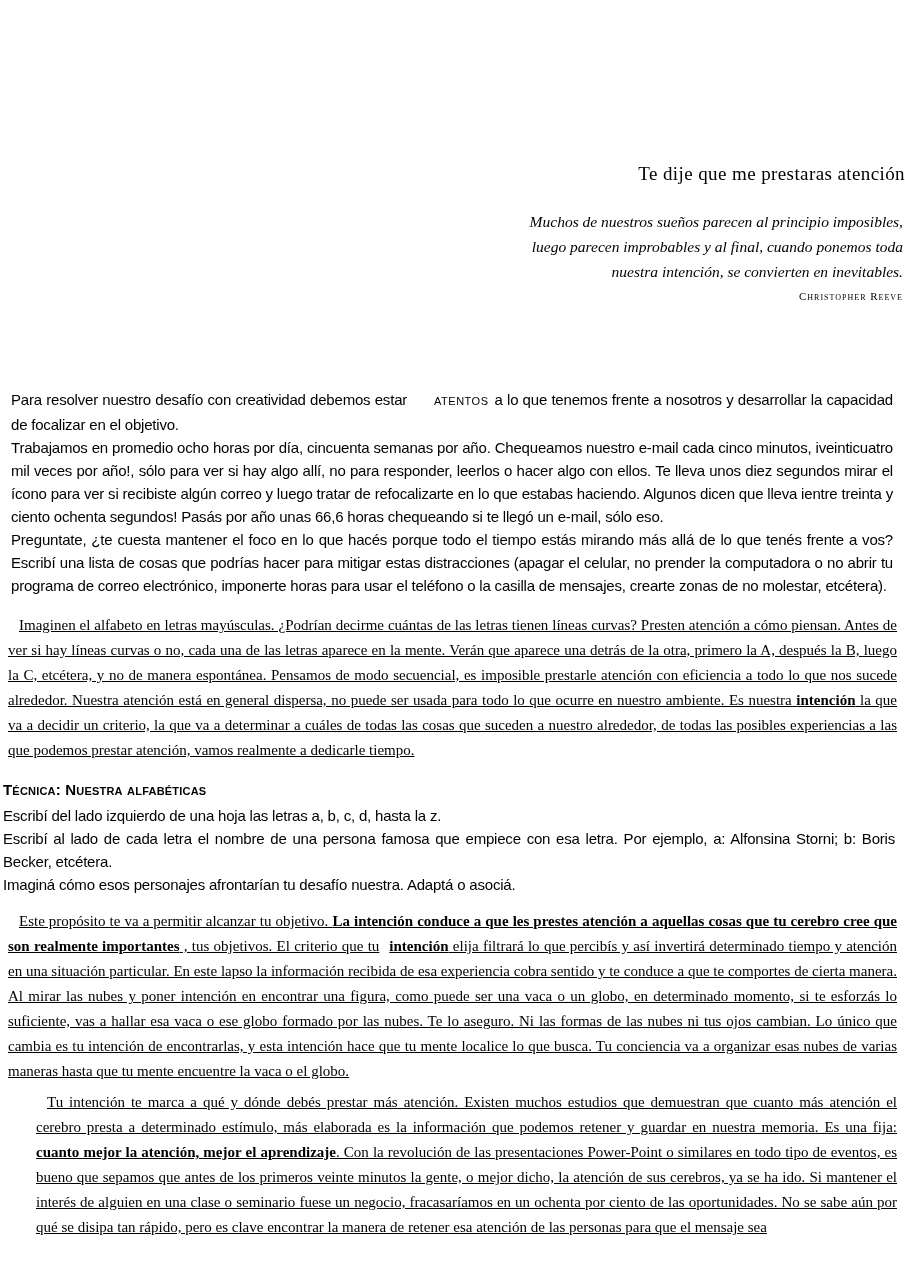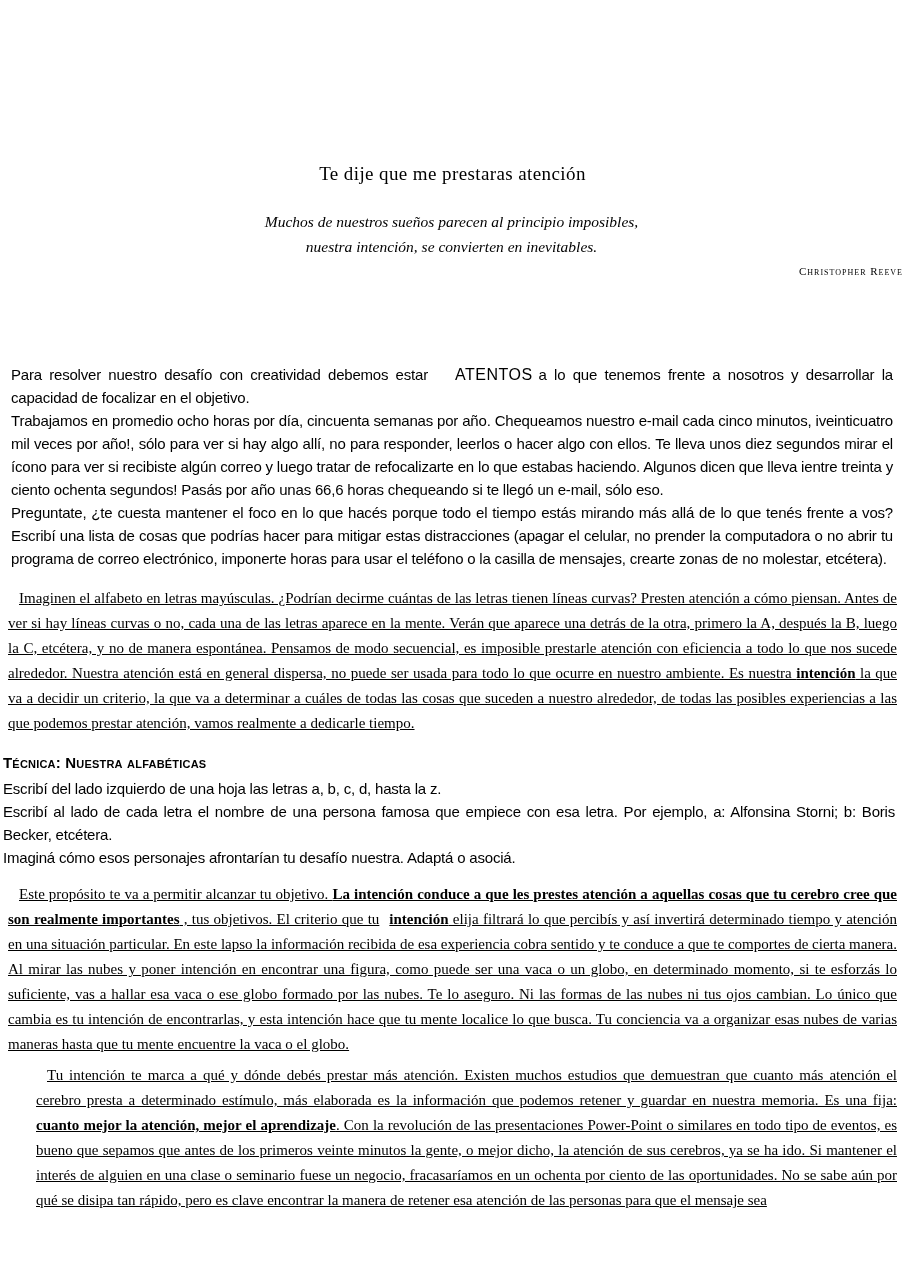--- a/index.html
+++ b/index.html
@@ -6,48 +6,48 @@
   body { width: 905px; height: 1280px; overflow: hidden; }
   .page {
     position: relative;
     width: 905px;
     height: 1280px;
     color: #000;
     background: #fff;
   }
   .title {
     margin: 161px 0 0 0;
-    text-align: center;
+    text-align: right;
     font: 400 19px/26px "Liberation Serif", serif;
     letter-spacing: 0.4px;
   }
   .epigraph {
     margin: 22px 2px 0 0;
     text-align: right;
     font: italic 15.5px/25px "Liberation Serif", serif;
   }
-  .epigraph .ep-line { white-space: nowrap; text-align: center; }
+  .epigraph .ep-line { white-space: nowrap; }
   .epigraph .attr {
     font-style: normal;
     font-variant: small-caps;
     font-size: 11px;
     letter-spacing: 1px;
   }
   .sans-block { margin: 0; }
   .intro { margin-top: 79px; }
   p.sans {
     margin: 0;
     padding: 0 12px 0 11px;
     font: 15px/23px "Liberation Sans", sans-serif;
     letter-spacing: -0.2px;
     text-align: justify;
   }
   .smallcaps-word {
     text-transform: uppercase;
-    font-size: 16px;
+    font-size: 11px;
     letter-spacing: 0.5px;
     margin: 0 6px 0 27px;
   }
   p.serif {
     margin: 6px;
     padding: 0 2px;
     font: 15px/25px "Liberation Serif", serif;
     text-align: justify;
     text-indent: 11px;
     text-decoration: underline;
@@ -69,20 +69,21 @@
 </style>
 </head>
 <body>
 
 <div class="page">
 
   <h1 class="title">Te dije que me prestaras atención</h1>
 
   <div class="epigraph">
     <div class="ep-line">Muchos de nuestros sueños parecen al principio imposibles,</div>
+    <div class="ep-line">luego parecen improbables y al final, cuando ponemos toda</div>
     <div class="ep-line">nuestra intención, se convierten en inevitables.</div>
     <div class="attr">Christopher Reeve</div>
   </div>
 
   <section class="sans-block intro">
     <p class="sans"><span>Para resolver nuestro desafío con creatividad debemos estar</span><span class="smallcaps-word">atentos</span><span>a lo que tenemos frente a nosotros y desarrollar la capacidad de focalizar en el objetivo.</span></p>
     <p class="sans">Trabajamos en promedio ocho horas por día, cincuenta semanas por año. Chequeamos nuestro e-mail cada cinco minutos, iveinticuatro mil veces por año!, sólo para ver si hay algo allí, no para responder, leerlos o hacer algo con ellos. Te lleva unos diez segundos mirar el ícono para ver si recibiste algún correo y luego tratar de refocalizarte en lo que estabas haciendo. Algunos dicen que lleva ientre treinta y ciento ochenta segundos! Pasás por año unas 66,6 horas chequeando si te llegó un e-mail, sólo eso.</p>
     <p class="sans">Preguntate, ¿te cuesta mantener el foco en lo que hacés porque todo el tiempo estás mirando más allá de lo que tenés frente a vos? Escribí una lista de cosas que podrías hacer para mitigar estas distracciones (apagar el celular, no prender la computadora o no abrir tu programa de correo electrónico, imponerte horas para usar el teléfono o la casilla de mensajes, crearte zonas de no molestar, etcétera).</p>
   </section>
 

